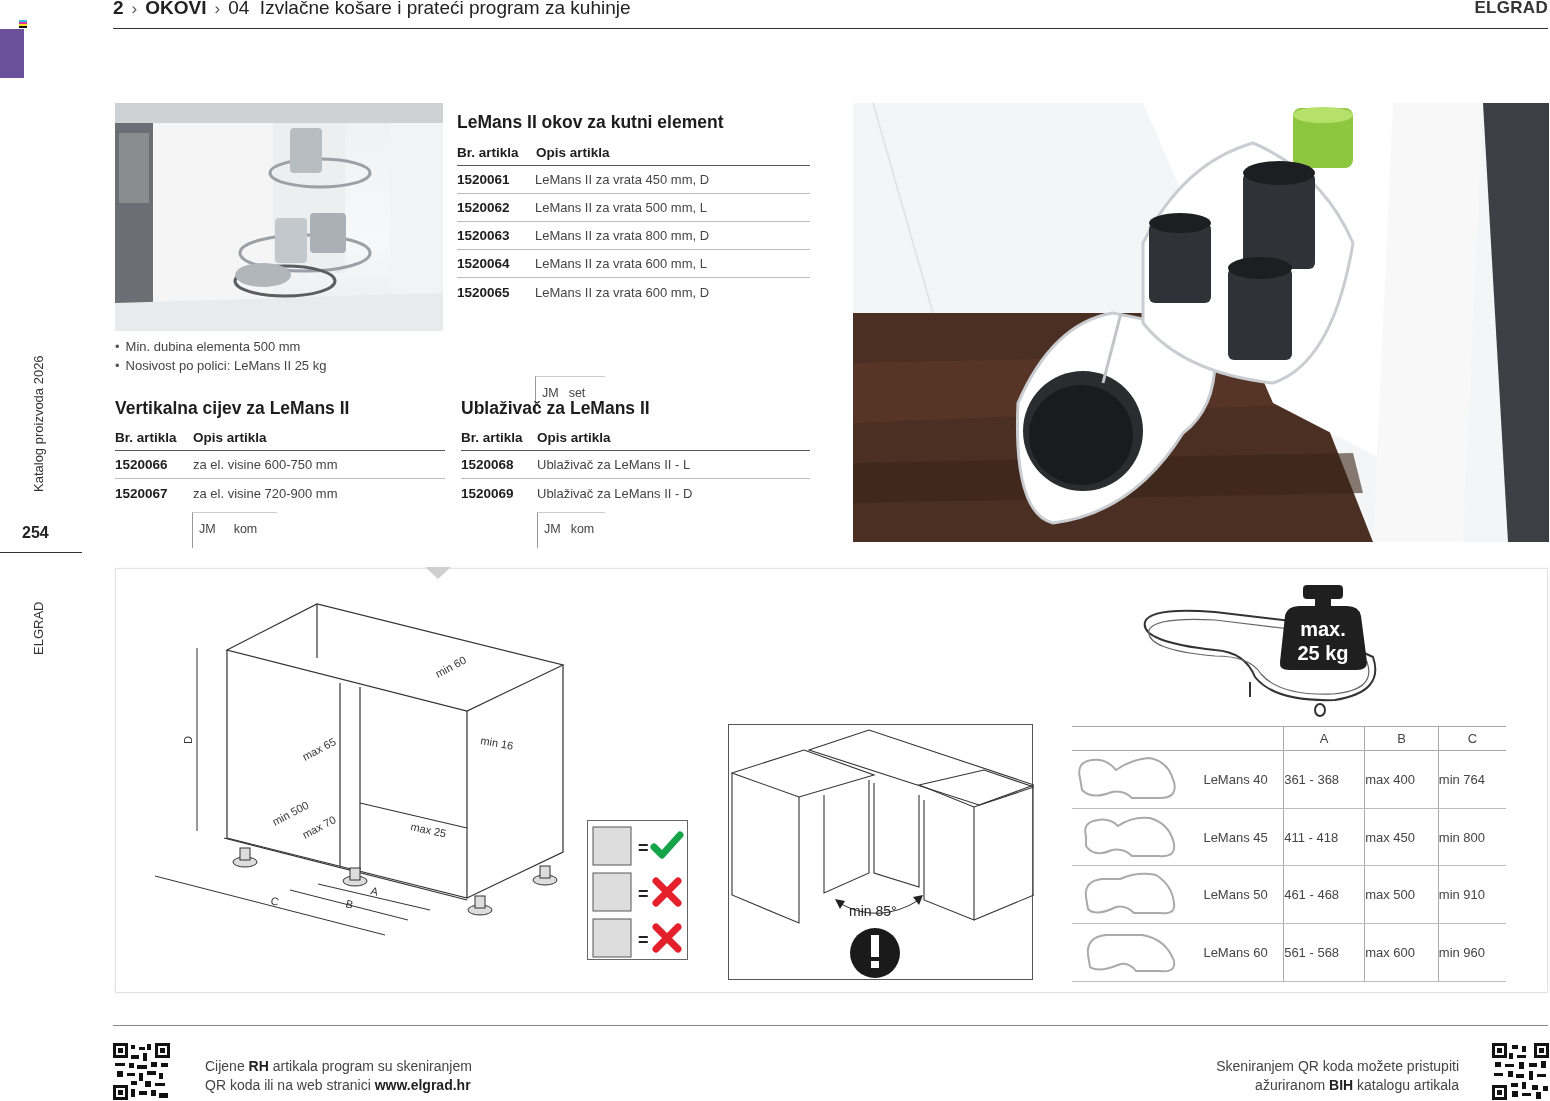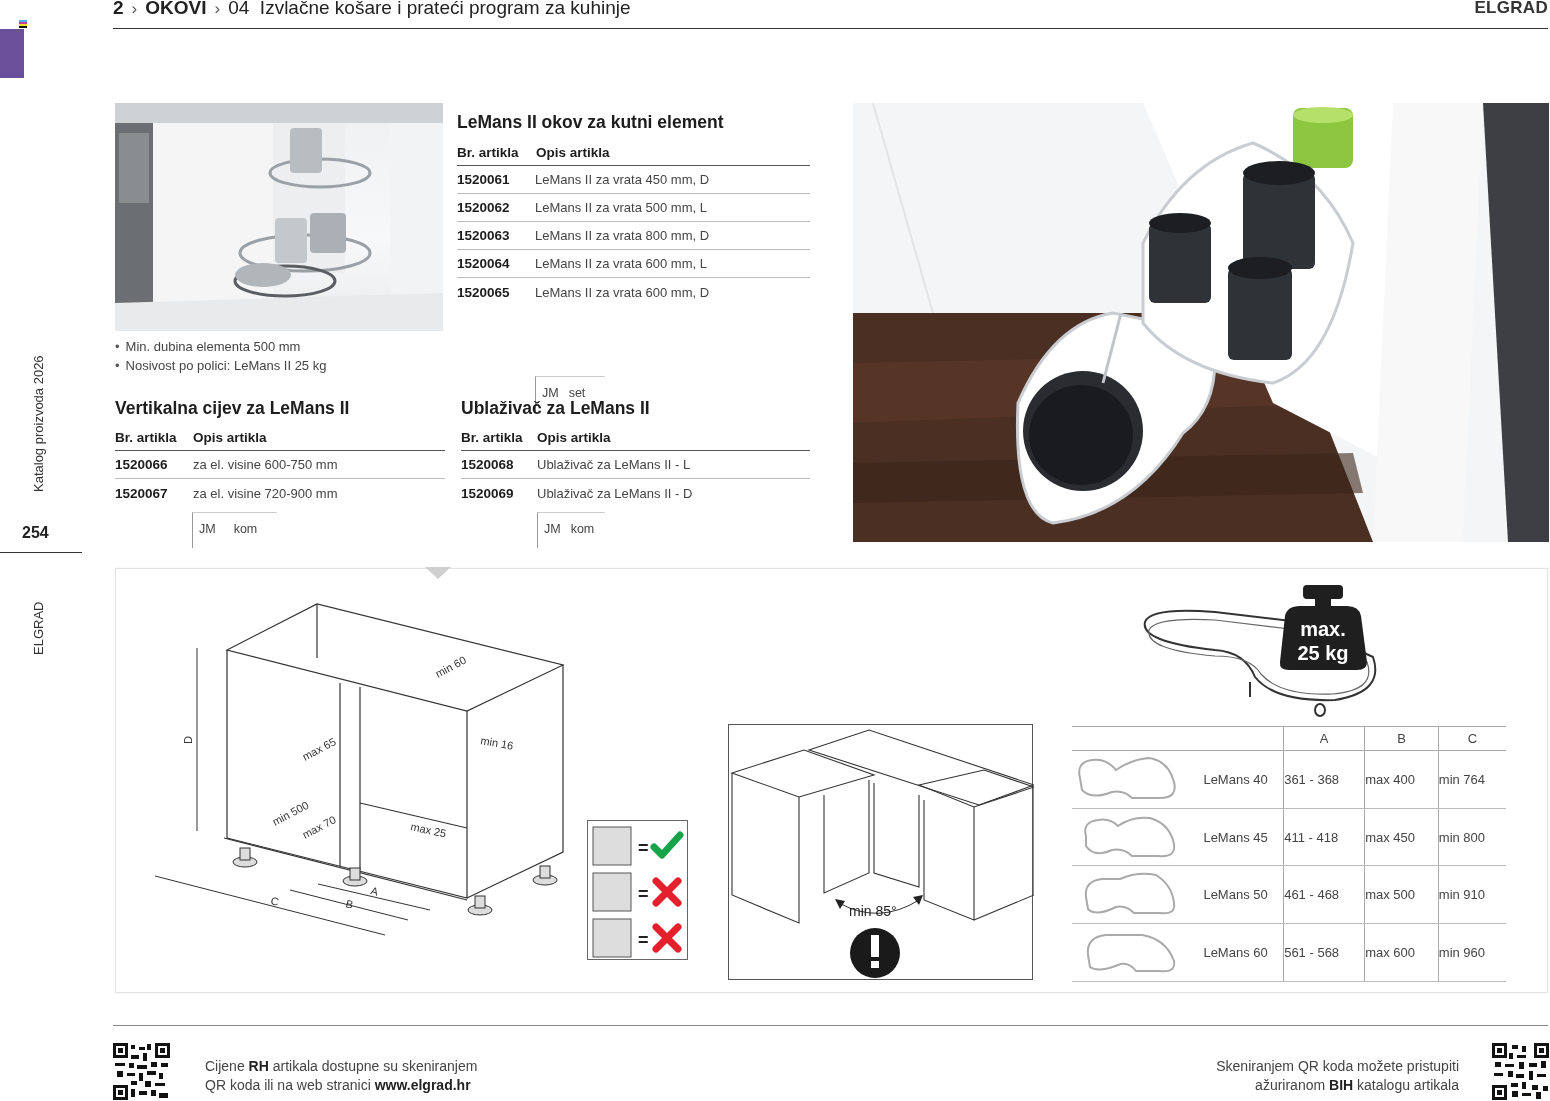--- a/index.html
+++ b/index.html
@@ -384,21 +384,21 @@
     <rect x="18" y="38" width="6" height="4"></rect>
       <rect x="32" y="38" width="6" height="6"></rect>
       <rect x="42" y="40" width="10" height="3"></rect>
     <rect x="18" y="46" width="4" height="8"></rect>
       <rect x="26" y="48" width="8" height="4"></rect>
       <rect x="38" y="47" width="5" height="6"></rect>
     <rect x="46" y="50" width="9" height="5"></rect>
   </g>
 </svg>
 <div class="foot-left">
-  <div><span>Cijene </span><b>RH</b><span> artikala dostupne su skeniranjem</span></div>
+  <div><span>Cijene </span><b>RH</b><span> artikala program su skeniranjem</span></div>
   <div><span>QR koda ili na web stranici </span><b>www.elgrad.hr</b></div>
 </div>
 <div class="foot-right">
   <div>Skeniranjem QR koda možete pristupiti</div>
   <div><span>ažuriranom </span><b>BIH</b><span> katalogu artikala</span></div>
 </div>
 <svg class="qr" style="left:1492px; top:1043px;" viewBox="0 0 57 57">
   <rect width="57" height="57" fill="#fff"></rect>
   <g fill="#111">
     <rect x="0" y="0" width="15" height="15"></rect>

